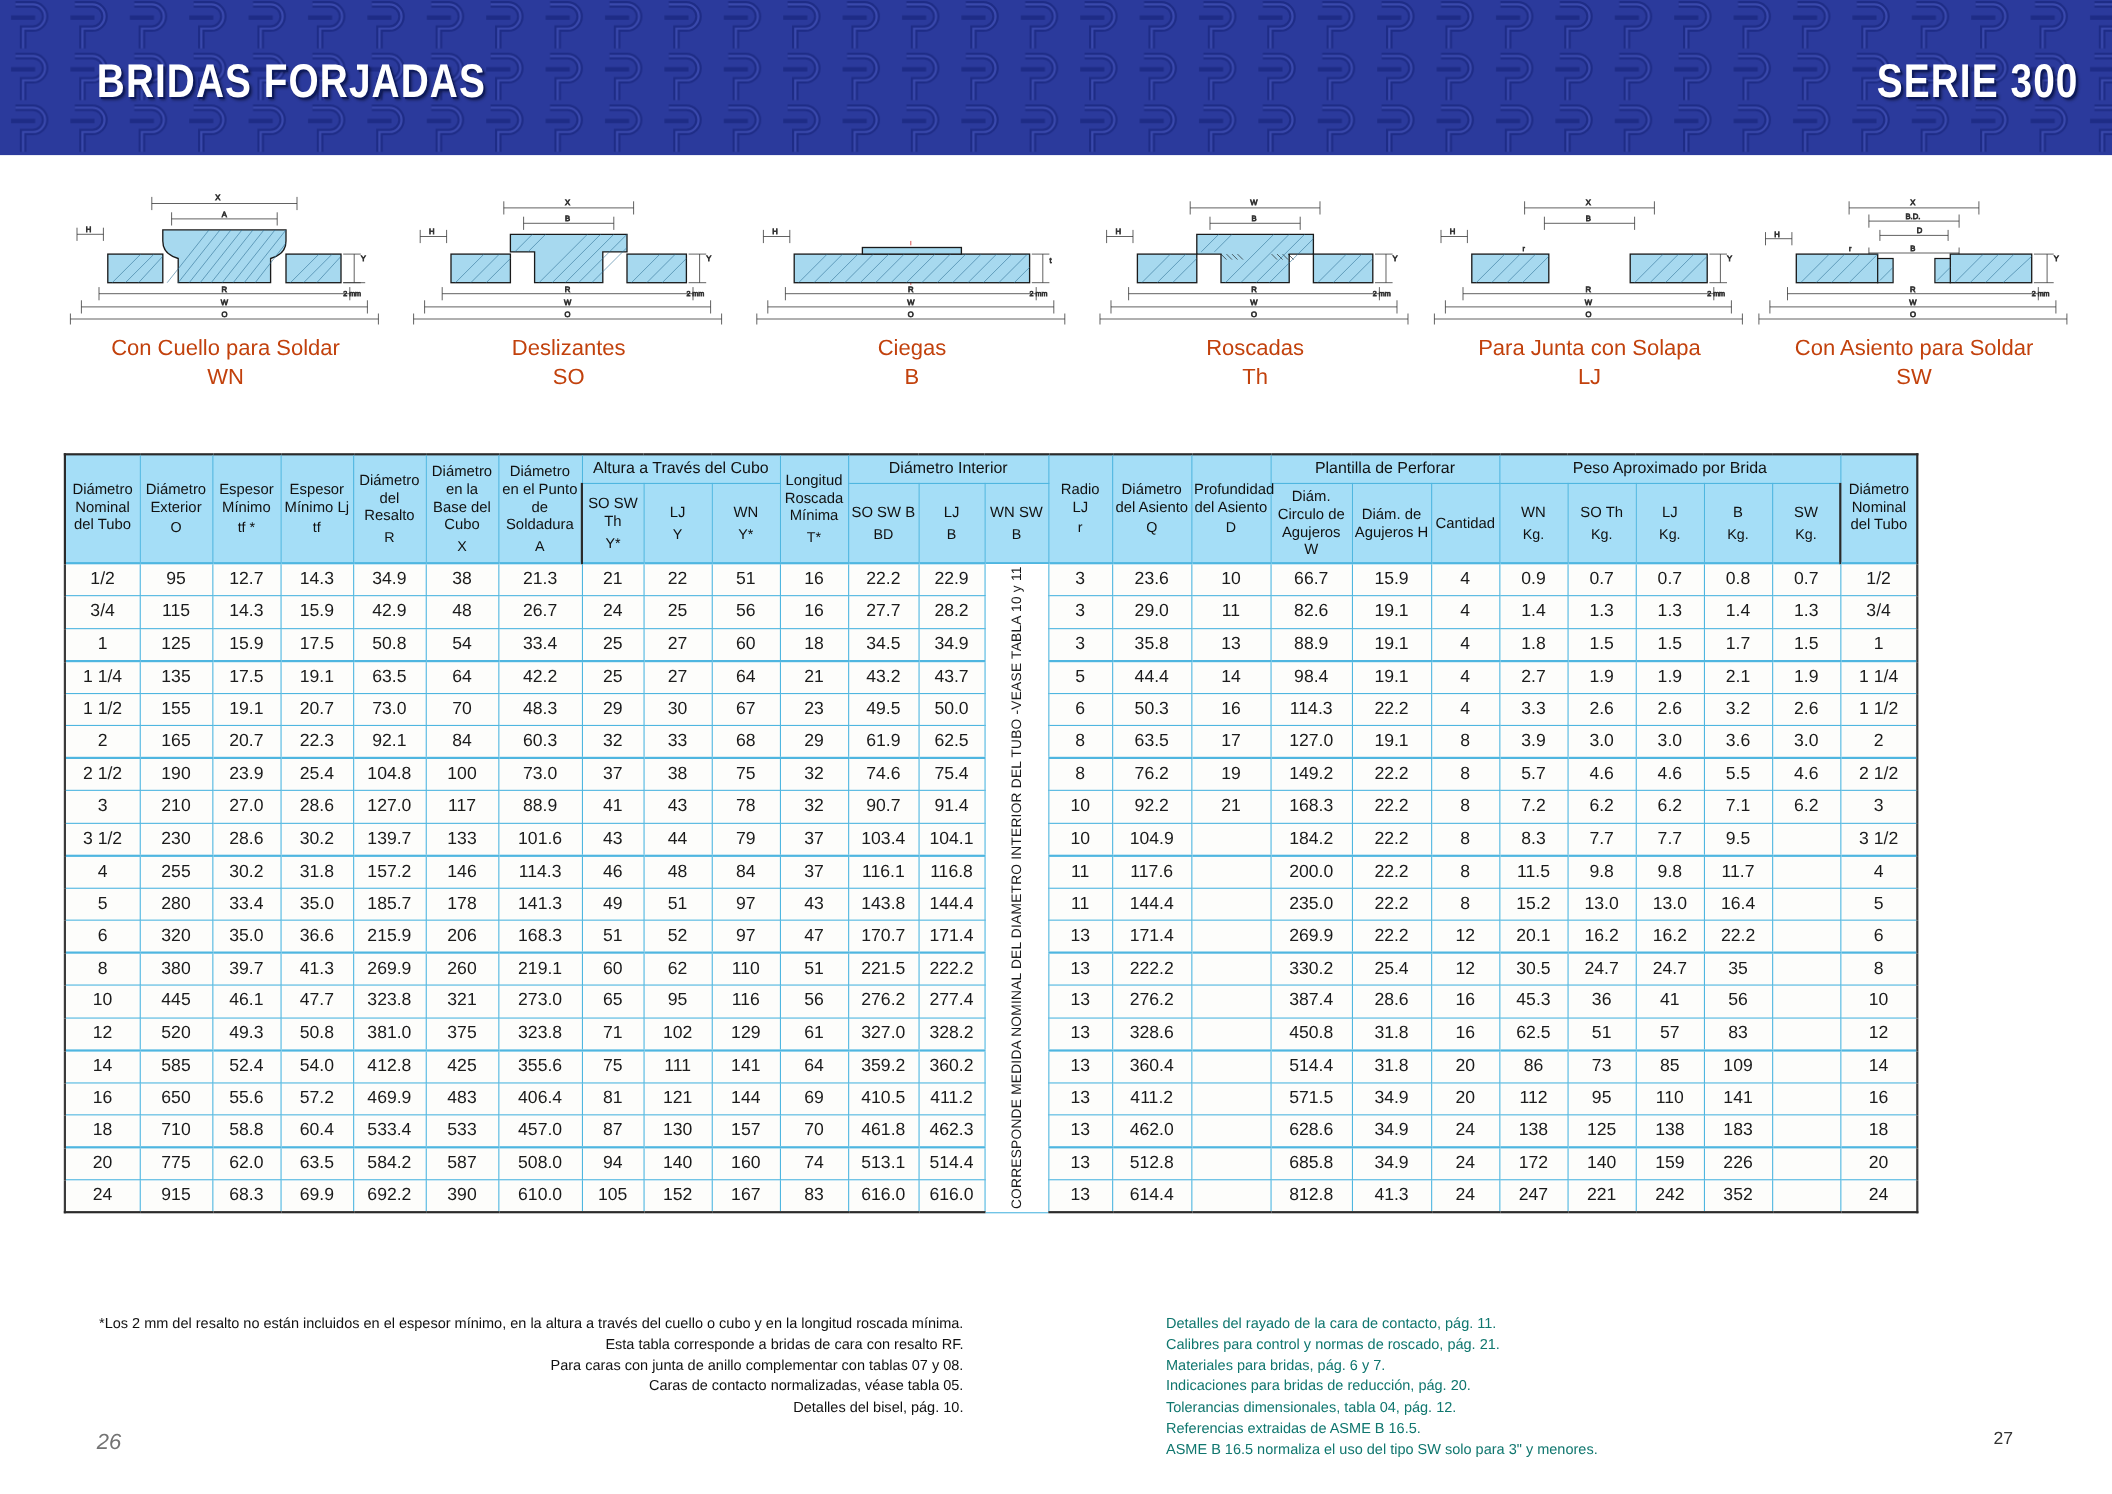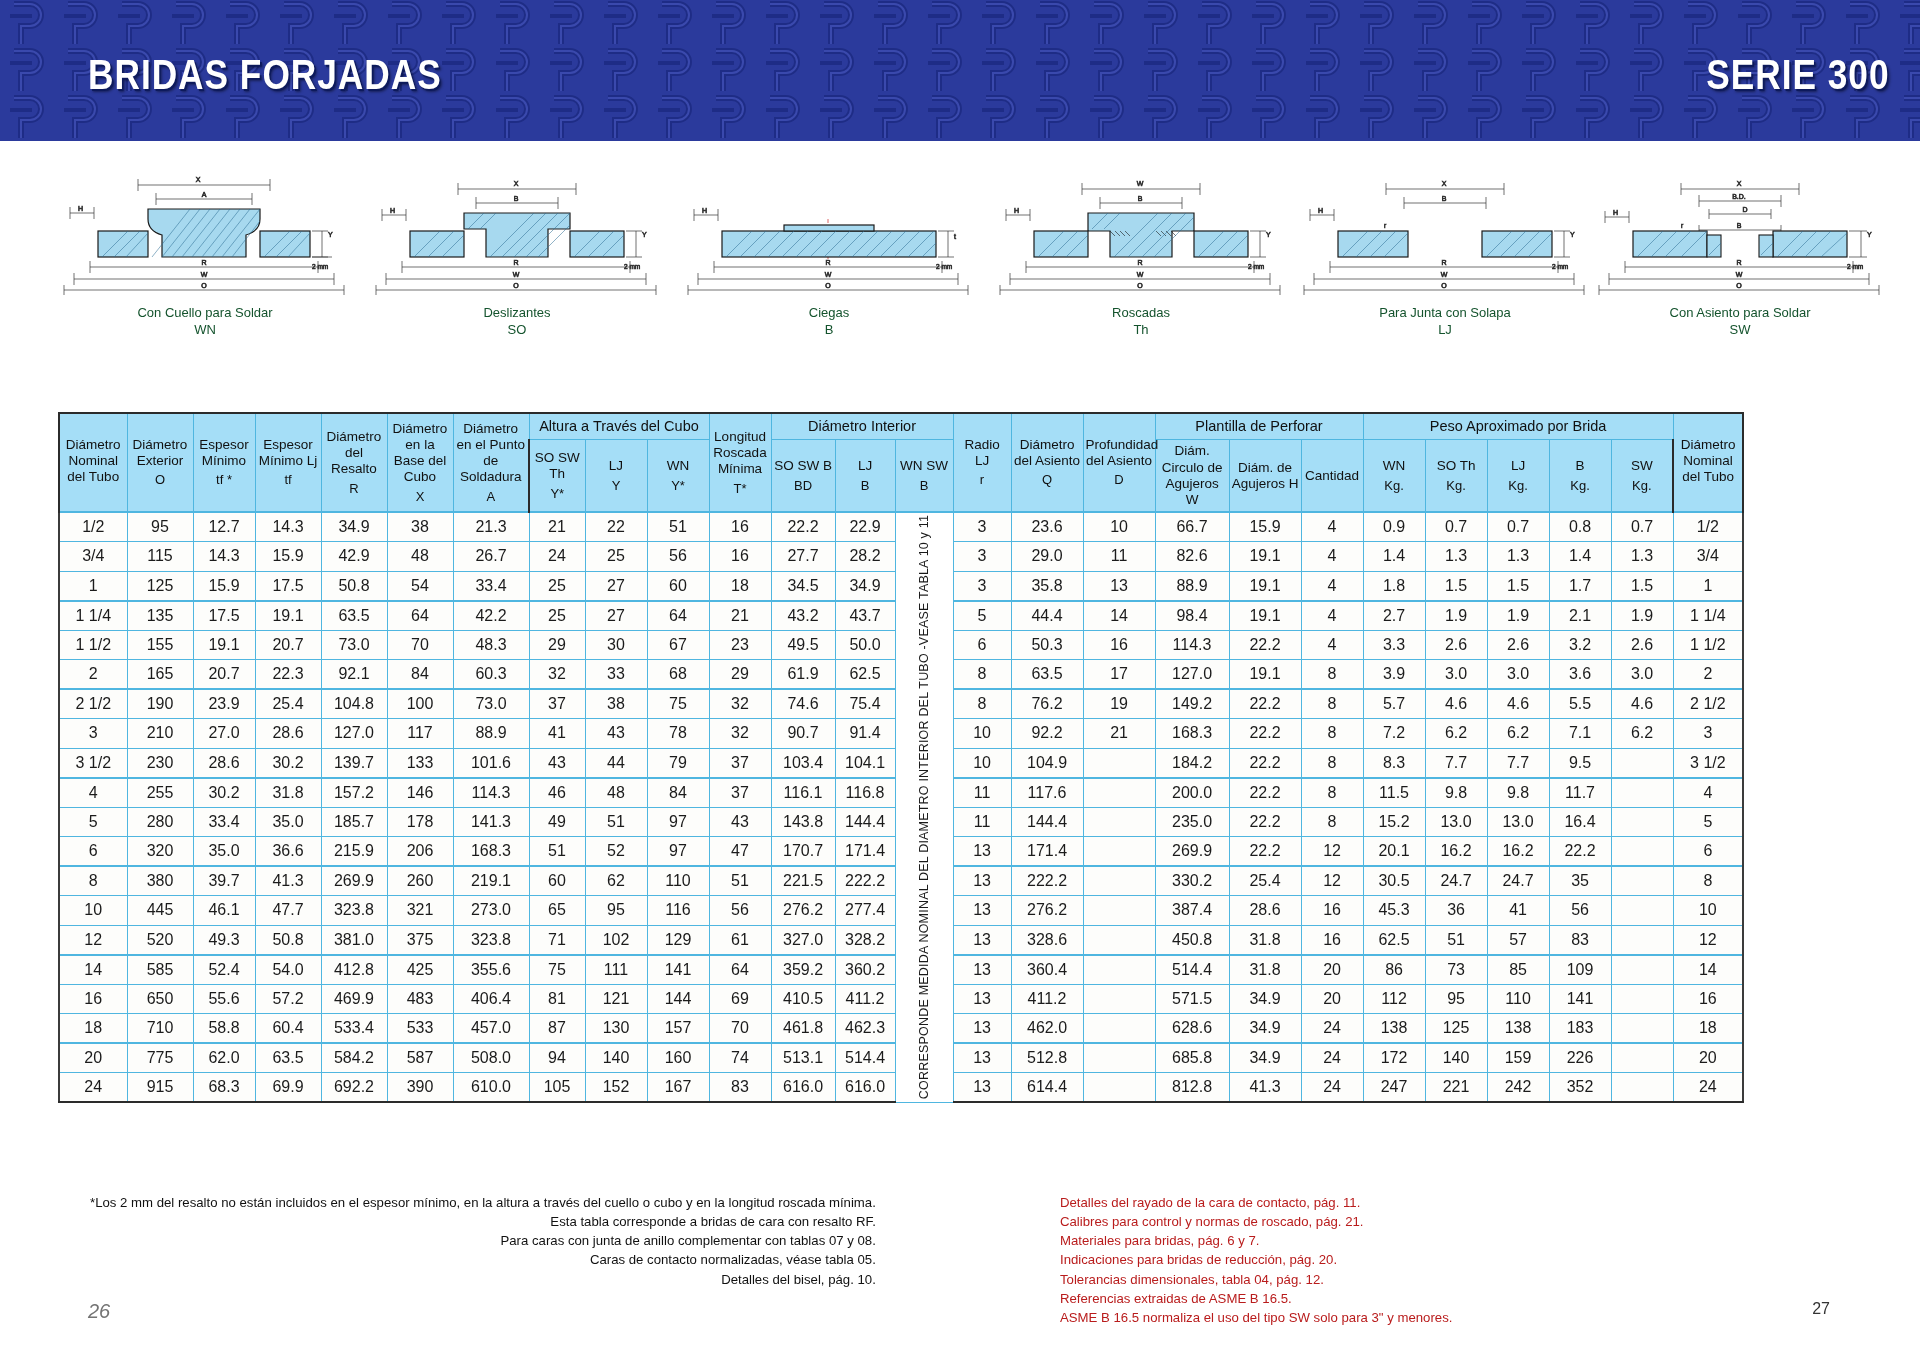--- a/index.html
+++ b/index.html
@@ -48,23 +48,23 @@
     padding-top:22px;
   }
   .fig {
     position:absolute;
     top:28px;
     text-align:center;
   }
   .fig .canvas { height:130px; position:relative; }
   .fig-caption {
     margin-top:6px;
-    font-size:13px;
+    font-size:20px;
     line-height:1.28;
-    color:#14532d;
+    color:#c2410c;
     white-space:nowrap;
   }
   .fig-caption .code { display:block; }
 
   
   .table-wrap {
     position:absolute;
     left:58px; top:412px;
     width:1582px;
   }
@@ -137,21 +137,21 @@
     font-size:13.2px;
     line-height:1.45;
     color:#111;
     text-align:right;
   }
   .notes-right {
     position:absolute;
     left:1060px; top:1193px;
     font-size:13.2px;
     line-height:1.45;
-    color:#b91c1c;
+    color:#0f766e;
   }
   .notes-left div, .notes-right div { white-space:nowrap; }
 
   .pagenum-left {
     position:absolute; left:88px; top:1300px;
     font-size:20px; color:#737373;font-style:italic;
   }
   .pagenum-right {
     position:absolute; right:90px; top:1300px;
     font-size:16px; color:#333;

